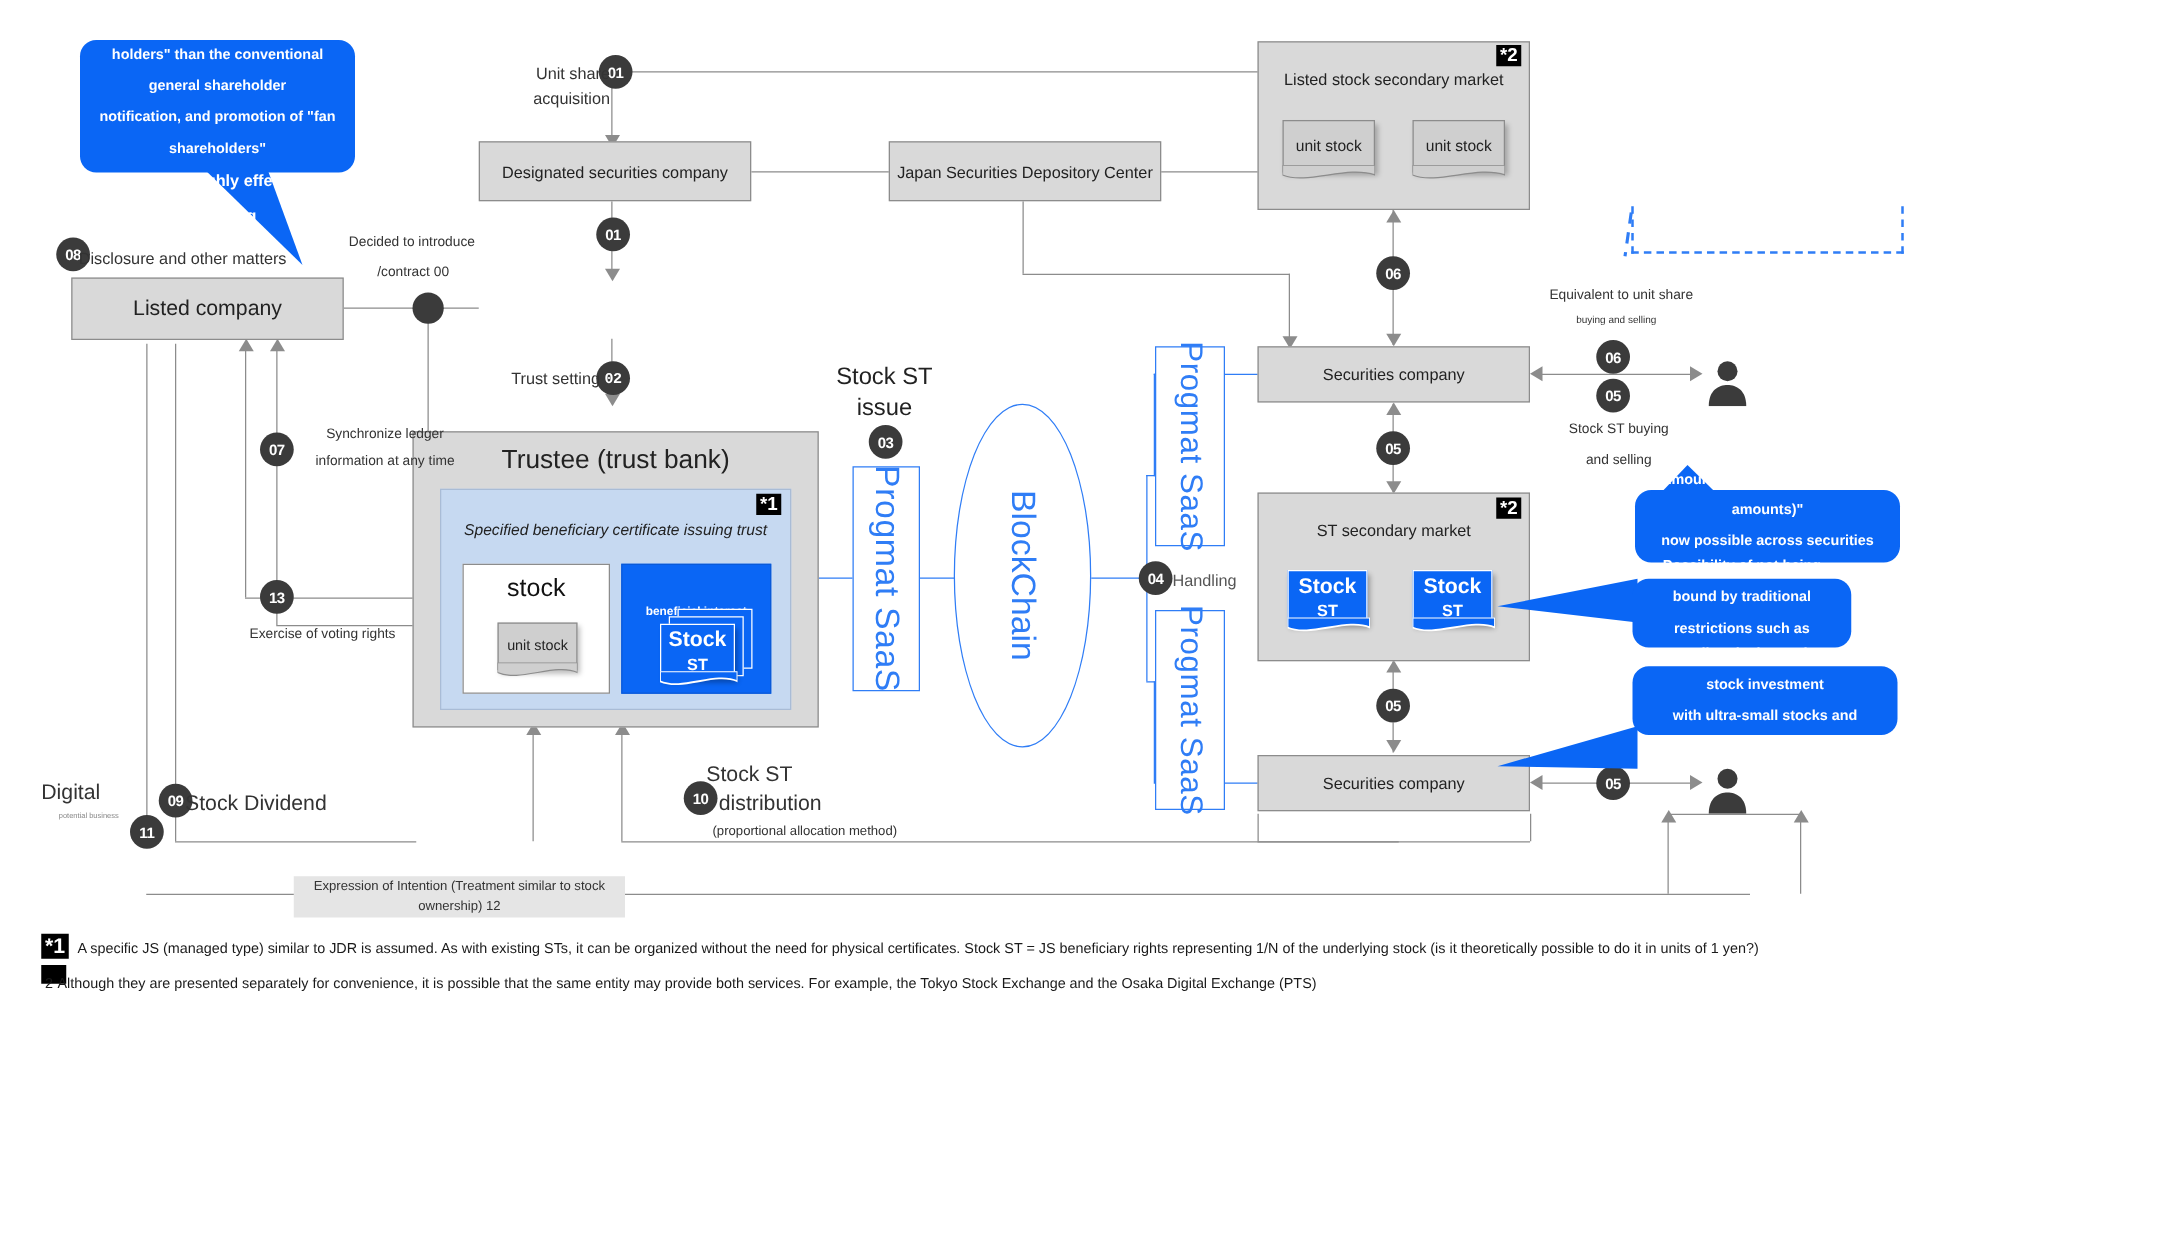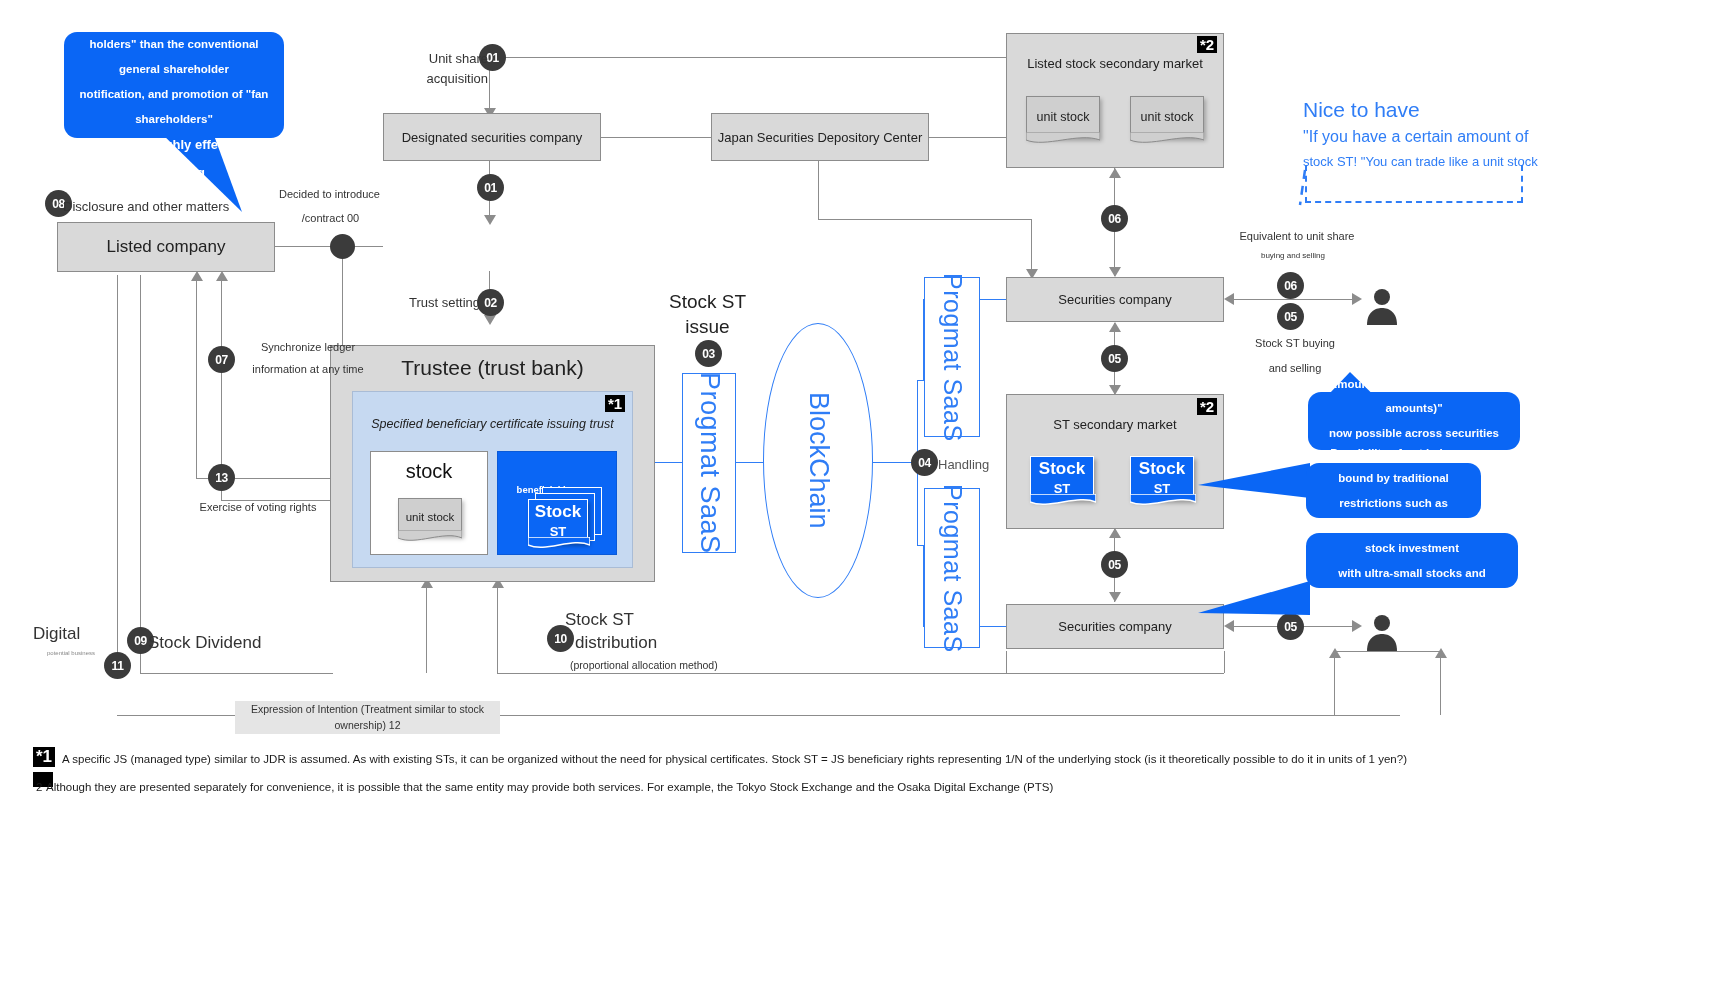--- a/index.html
+++ b/index.html
@@ -315,21 +315,21 @@
     <circle cx="17" cy="10" r="8" fill="#3b3b3b"></circle>
     <path d="M2 38 C2 25 10 21 17 21 C24 21 32 25 32 38 Z" fill="#3b3b3b"></path>
   </svg>
   <svg class="person abs" style="left:1365px;top:613px;" viewBox="0 0 34 38">
     <circle cx="17" cy="10" r="8" fill="#3b3b3b"></circle>
     <path d="M2 38 C2 25 10 21 17 21 C24 21 32 25 32 38 Z" fill="#3b3b3b"></path>
   </svg>
 
   <div class="badge abs" style="left:479px;top:44px;">01</div>
   <div class="badge abs" style="left:477px;top:174px;">01</div>
-  <div class="badge abs" style="left:477px;top:289px;">02</div>
+  <div class="badge abs" style="left:477px;top:289px;font-family:Liberation Mono, monospace;">02</div>
   <div class="badge abs" style="left:695px;top:340px;">03</div>
   <div class="badge abs" style="left:911px;top:449px;">04</div>
   <div class="badge abs" style="left:1101px;top:345px;">05</div>
   <div class="badge abs" style="left:1101px;top:551px;">05</div>
   <div class="badge abs" style="left:1277px;top:303px;">05</div>
   <div class="badge abs" style="left:1277px;top:613px;">05</div>
   <div class="badge abs" style="left:1101px;top:205px;">06</div>
   <div class="badge abs" style="left:1277px;top:272px;">06</div>
   <div class="badge abs" style="left:208px;top:346px;">07</div>
   <div class="badge abs" style="left:45px;top:190px;">08</div>
@@ -399,25 +399,20 @@
   </div>
 
   <svg class="abs" style="left:1198px;top:575px;width:115px;height:42px;overflow:visible;">
     <path d="M0 38 L112 6 L112 40 Z" fill="#0a66f5"></path>
   </svg>
   <div class="bubble abs" style="left:1306px;top:533px;width:212px;height:55px;">
     <span class="line">Expanding the base of Japanese stock investment</span>
     <span class="line">with ultra-small stocks and digital benefits</span>
   </div>
 
-  <div class="nth abs" style="left:1303px;top:98px;">
-    <div class="h">Nice to have</div>
-    <div class="l1" style="margin-top:6px;">"If you have a certain amount of</div>
-    <div class="l2" style="margin-top:8px;">stock ST! "You can trade like a unit stock</div>
-  </div>
   <div class="dashbox abs" style="left:1305px;top:165px;width:218px;height:38px;"></div>
   <svg class="abs" style="left:1300px;top:170px;width:70px;height:50px;overflow:visible;">
     <path d="M5 0 L0 35" stroke="#2f7df6" stroke-width="2.5" stroke-dasharray="9 7" fill="none"></path>
   </svg>
 
   <div class="star abs" style="left:33px;top:747px;">*1</div>
   <div class="fn abs" style="left:62px;top:753px;">A specific JS (managed type) similar to JDR is assumed. As with existing STs, it can be organized without the need for physical certificates. Stock ST = JS beneficiary rights representing 1/N of the underlying stock (is it theoretically possible to do it in units of 1 yen?)</div>
 
   <div class="abs" style="left:33px;top:772px;width:20px;height:15px;background:#000;"></div>
   <div class="fn abs" style="left:36px;top:781px;font-weight:normal;">2</div>

